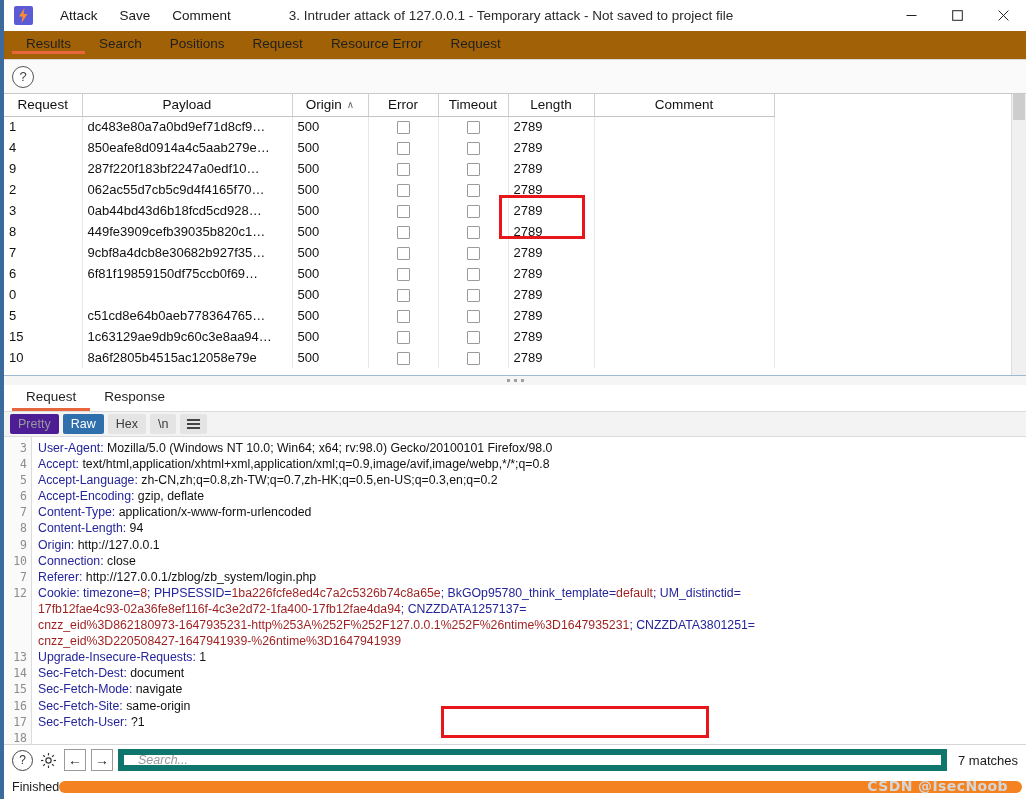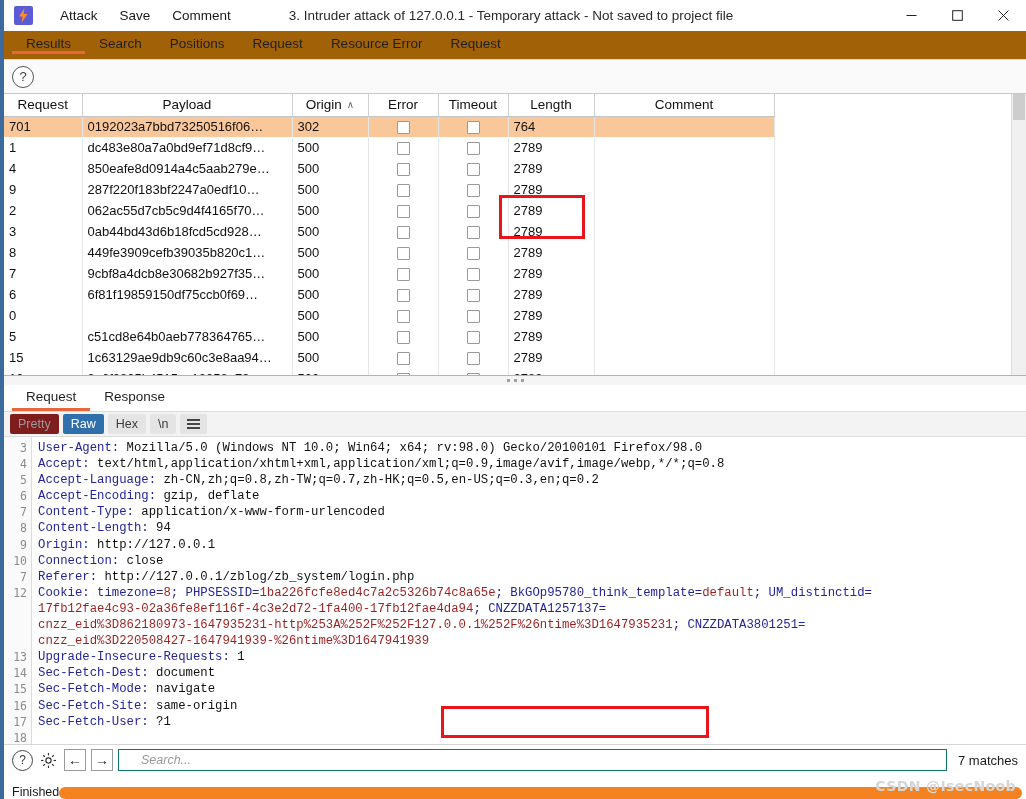--- a/index.html
+++ b/index.html
@@ -238,21 +238,21 @@
     height: 20px;
     padding: 0 8px;
     display: flex; align-items: center;
     font-size: 12.5px;
     background: #e4e4e4;
     color: #3b3b3b;
     border-radius: 2px;
     cursor: default;
   }
   .edbtn.active { background: #2f6fab; color: #fff; }
-  .edbtn.muted { color: #9a9a9a; background: #7f1d1d; }
+  .edbtn.muted { color: #9a9a9a; background: #4c1d95; }
   .edbtn.icon { padding: 0 7px; }
   .hamburger { display: flex; flex-direction: column; gap: 2.5px; }
   .hamburger span { width: 13px; height: 1.6px; background: #444; display: block; }
 
   
   .editor {
     flex: 1 1 auto;
     position: relative;
     background: #ffffff;
     overflow: hidden;
@@ -268,21 +268,21 @@
     font-family: "DejaVu Sans Mono", monospace;
     font-size: 11.5px;
     color: #8c8c8c;
     line-height: 16.1px;
     padding-top: 3px;
     user-select: none;
   }
   .gutter div { height: 16.1px; }
   .code {
     flex: 1 1 auto;
-    font-family: Liberation Mono, monospace;
+    font-family: Liberation Sans, sans-serif;
     font-size: 12.3px;
     line-height: 16.1px;
     padding: 3px 6px 0 6px;
     white-space: pre;
     overflow: hidden;
     color: #1a1a1a;
   }
   .code .ln { height: 16.1px; }
   .hk { color: #24249b; }      
   .hv { color: #111111; }      
@@ -317,48 +317,48 @@
   .arrow-btn {
     width: 22px; height: 22px; flex: 0 0 22px;
     border: 1.3px solid #9a9a9a;
     background: #fff;
     display: flex; align-items: center; justify-content: center;
     font-size: 14px; color: #222;
     cursor: default;
   }
   .searchinput {
     flex: 1 1 auto; height: 22px;
-    border: 1px solid #0f766e; background: #fff;
-    display: flex; align-items: center;
-    padding: 0 22px;
+    border: 6px solid #0f766e; background: #fff;
+    display: flex; align-items: center;
+    padding: 0 14px;
     font-size: 12.5px;
     font-style: italic;
     color: #9a9a9a;
     cursor: text;
   }
   .matches { font-size: 13px; color: #1a1a1a; padding-left: 6px; white-space: nowrap; cursor: default;}
 
   
   .statusbar {
     flex: 0 0 24px;
-    display: flex; align-items: flex-end;
+    display: flex; align-items: center;
     gap: 0;
     padding: 0 4px 0 8px;
     background: #ffffff;
     position: relative;
   }
   .status-text { font-size: 12.5px; color: #1a1a1a; white-space: nowrap; cursor: default;}
   .progress {
     flex: 1 1 auto; height: 12px;
     background: #f58220;
     border-radius: 6px;
   }
   .watermark {
     position: absolute;
-    right: 10px; top: 3px;
+    right: 18px; top: 3px;
     font-size: 14px;
     color: #d6d6d6;
     font-family: "DejaVu Sans", sans-serif;
     letter-spacing: 0.4px;
     pointer-events: none;
     font-weight: bold;
   }
 </style>
 </head>
 <body>
@@ -427,29 +427,20 @@
             <th><span>Request</span></th>
             <th><span>Payload</span></th>
             <th><span>Origin</span><span class="sort-caret">∧</span></th>
             <th><span>Error</span></th>
             <th><span>Timeout</span></th>
             <th><span>Length</span></th>
             <th><span>Comment</span></th>
           </tr>
         </thead>
         <tbody id="results-body">
-            <tr class="row-hit">
-              <td class="c-num">701</td>
-              <td class="">0192023a7bbd73250516f06…</td>
-              <td class="">302</td>
-              <td class="c-chk"><span class="chk"></span></td>
-              <td class="c-chk"><span class="chk"></span></td>
-              <td class="">764</td>
-              <td class=""></td>
-            </tr>
             <tr class="row-normal">
               <td class="c-num">1</td>
               <td class="">dc483e80a7a0bd9ef71d8cf9…</td>
               <td class="">500</td>
               <td class="c-chk"><span class="chk"></span></td>
               <td class="c-chk"><span class="chk"></span></td>
               <td class="">2789</td>
               <td class=""></td>
             </tr>
             <tr class="row-normal">

